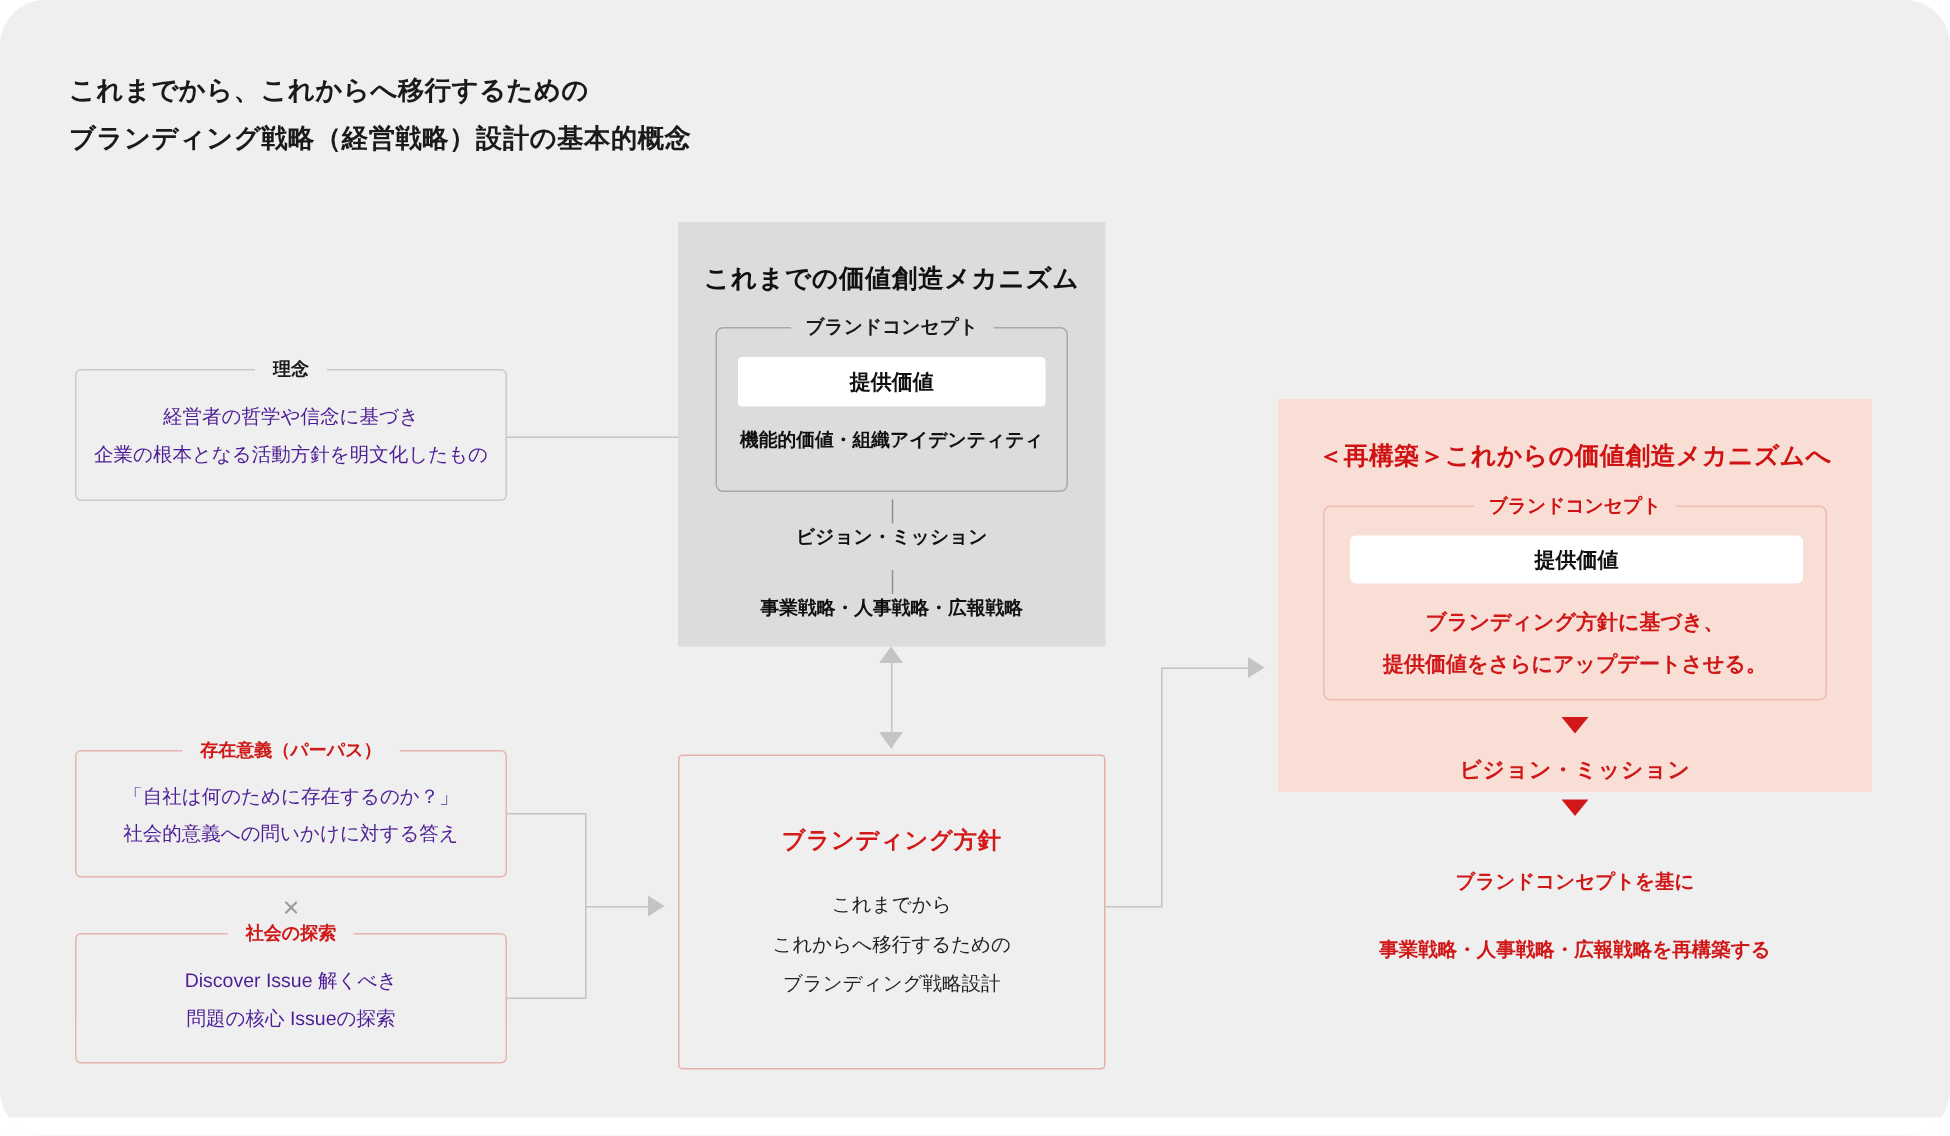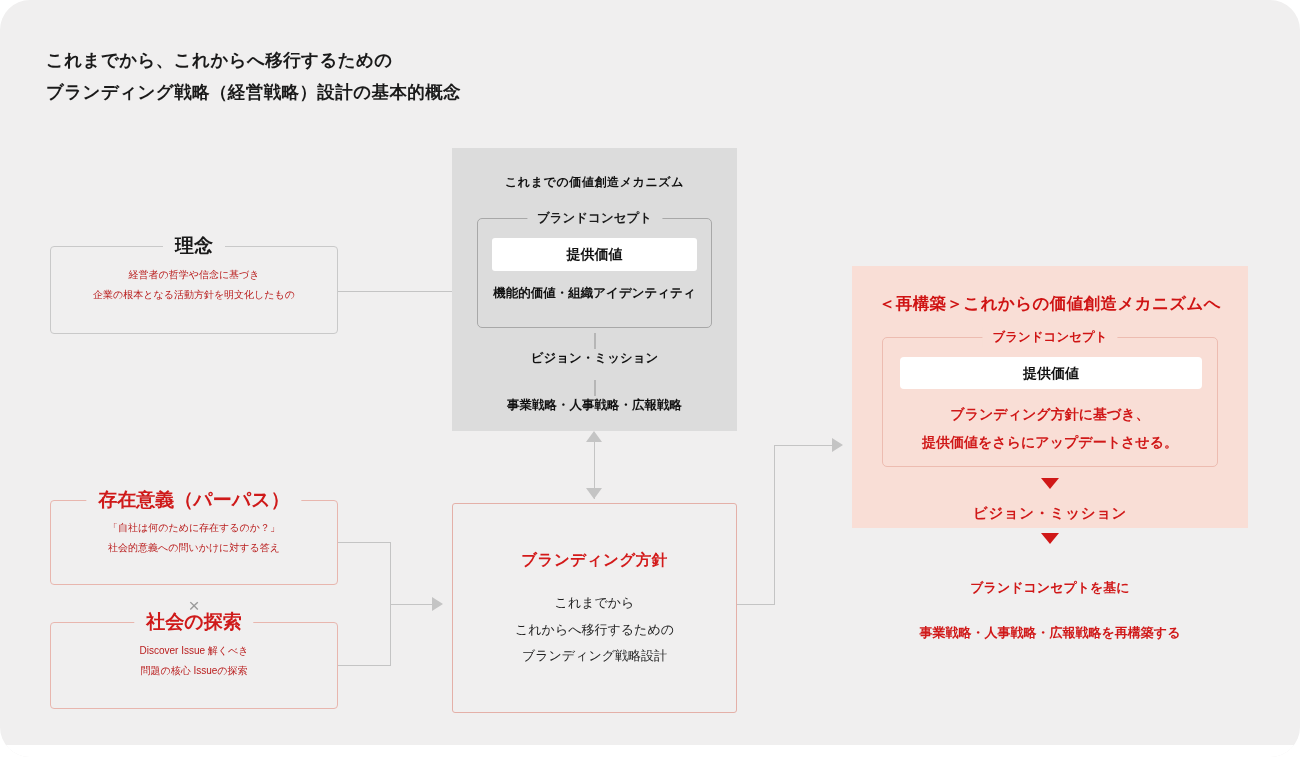--- a/index.html
+++ b/index.html
@@ -47,33 +47,33 @@
     box-sizing: border-box;
     border: 1px solid #c9c9c9;
     border-radius: 4px;
   }
   .fbox .legend {
     position: absolute;
     top: -11px;
     left: 50%;
     transform: translateX(-50%);
     padding: 0 12px;
-    font-size: 19px;
+    font-size: 12px;
     font-weight: bold;
     white-space: nowrap;
     line-height: 20px;
     color: #1a1a1a;
   }
   .fbox .bodytext {
     position: absolute;
     left: 0;
     right: 0;
     text-align: center;
-    font-size: 10px;
-    color: #b91c1c;
+    font-size: 13px;
+    color: #4c1d95;
     line-height: 1.95;
   }
   .fbox .bodytext span { display: block; white-space: nowrap; }
 
   
   #box-rinen { left: 50px; top: 246px; width: 288px; height: 88px; }
   #box-rinen .legend { background: #f0efef; }
   #box-rinen .bodytext { top: 18px; }
 
   
@@ -106,21 +106,21 @@
     top: 148px;
     width: 285px;
     height: 283px;
     background: #dcdcdc;
   }
   #panel-past .panel-title {
     position: absolute;
     left: 0; right: 0;
     top: 26px;
     text-align: center;
-    font-size: 12px;
+    font-size: 17px;
     font-weight: bold;
     color: #111;
     letter-spacing: 0.6px;
   }
   #bc-past {
     position: absolute;
     left: 25px;
     top: 70px;
     width: 235px;
     height: 110px;

